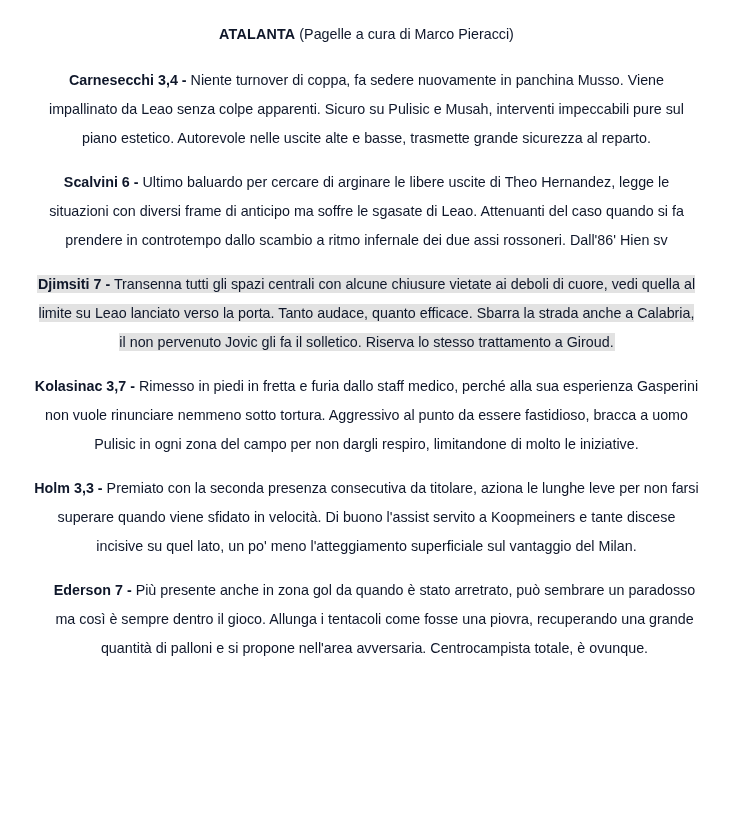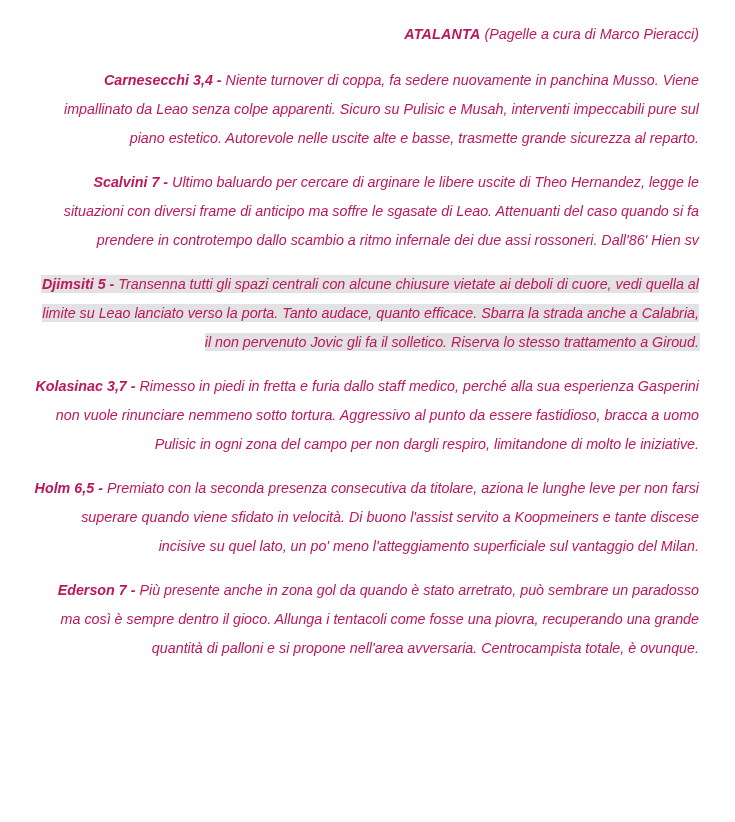--- a/index.html
+++ b/index.html
@@ -17,23 +17,22 @@
     box-sizing: border-box;
     width: 735px;
     height: 822px;
     padding: 20px 36px 10px 34px;
     background: #ffffff;
   }
   .para {
     font-size: 14.3px;
     line-height: 29px;
     margin: 0 0 15px 0;
-    text-align: right;
-    color: #be185d;
-    font-style: italic;
+    text-align: center;
+    color: #0f172a;
   }
   .para:last-child {
     margin-bottom: 0;
     margin-left: 16px;
   }
   .para .name {
     font-weight: bold;
   }
   .para.highlight .inner {
     background: #e2e2e2;
@@ -57,32 +56,32 @@
 
   <p class="para header-para">
     <span class="team">ATALANTA</span><span> </span><span class="credit">(Pagelle a cura di Marco Pieracci)</span>
   </p>
 
   <p class="para">
     <span class="inner"><span class="name">Carnesecchi 3,4 -</span><span class="body"> Niente turnover di coppa, fa sedere nuovamente in panchina Musso. Viene impallinato da Leao senza colpe apparenti. Sicuro su Pulisic e Musah, interventi impeccabili pure sul piano estetico. Autorevole nelle uscite alte e basse, trasmette grande sicurezza al reparto.</span></span>
   </p>
 
   <p class="para">
-    <span class="inner"><span class="name">Scalvini 7 -</span><span class="body"> Ultimo baluardo per cercare di arginare le libere uscite di Theo Hernandez, legge le situazioni con diversi frame di anticipo ma soffre le sgasate di Leao. Attenuanti del caso quando si fa prendere in controtempo dallo scambio a ritmo infernale dei due assi rossoneri. Dall'86' Hien sv</span></span>
+    <span class="inner"><span class="name">Scalvini 6 -</span><span class="body"> Ultimo baluardo per cercare di arginare le libere uscite di Theo Hernandez, legge le situazioni con diversi frame di anticipo ma soffre le sgasate di Leao. Attenuanti del caso quando si fa prendere in controtempo dallo scambio a ritmo infernale dei due assi rossoneri. Dall'86' Hien sv</span></span>
   </p>
 
   <p class="para highlight">
-    <span class="inner"><span class="name">Djimsiti 5 -</span><span class="body"> Transenna tutti gli spazi centrali con alcune chiusure vietate ai deboli di cuore, vedi quella al limite su Leao lanciato verso la porta. Tanto audace, quanto efficace. Sbarra la strada anche a Calabria, il non pervenuto Jovic gli fa il solletico. Riserva lo stesso trattamento a Giroud.</span></span>
+    <span class="inner"><span class="name">Djimsiti 7 -</span><span class="body"> Transenna tutti gli spazi centrali con alcune chiusure vietate ai deboli di cuore, vedi quella al limite su Leao lanciato verso la porta. Tanto audace, quanto efficace. Sbarra la strada anche a Calabria, il non pervenuto Jovic gli fa il solletico. Riserva lo stesso trattamento a Giroud.</span></span>
   </p>
 
   <p class="para">
     <span class="inner"><span class="name">Kolasinac 3,7 -</span><span class="body"> Rimesso in piedi in fretta e furia dallo staff medico, perché alla sua esperienza Gasperini non vuole rinunciare nemmeno sotto tortura. Aggressivo al punto da essere fastidioso, bracca a uomo Pulisic in ogni zona del campo per non dargli respiro, limitandone di molto le iniziative.</span></span>
   </p>
 
   <p class="para">
-    <span class="inner"><span class="name">Holm 6,5 -</span><span class="body"> Premiato con la seconda presenza consecutiva da titolare, aziona le lunghe leve per non farsi superare quando viene sfidato in velocità. Di buono l'assist servito a Koopmeiners e tante discese incisive su quel lato, un po' meno l'atteggiamento superficiale sul vantaggio del Milan.</span></span>
+    <span class="inner"><span class="name">Holm 3,3 -</span><span class="body"> Premiato con la seconda presenza consecutiva da titolare, aziona le lunghe leve per non farsi superare quando viene sfidato in velocità. Di buono l'assist servito a Koopmeiners e tante discese incisive su quel lato, un po' meno l'atteggiamento superficiale sul vantaggio del Milan.</span></span>
   </p>
 
   <p class="para">
     <span class="inner"><span class="name">Ederson 7 -</span><span class="body"> Più presente anche in zona gol da quando è stato arretrato, può sembrare un paradosso ma così è sempre dentro il gioco. Allunga i tentacoli come fosse una piovra, recuperando una grande quantità di palloni e si propone nell'area avversaria. Centrocampista totale, è ovunque.</span></span>
   </p>
 
 </div>
 
 </body></html>

